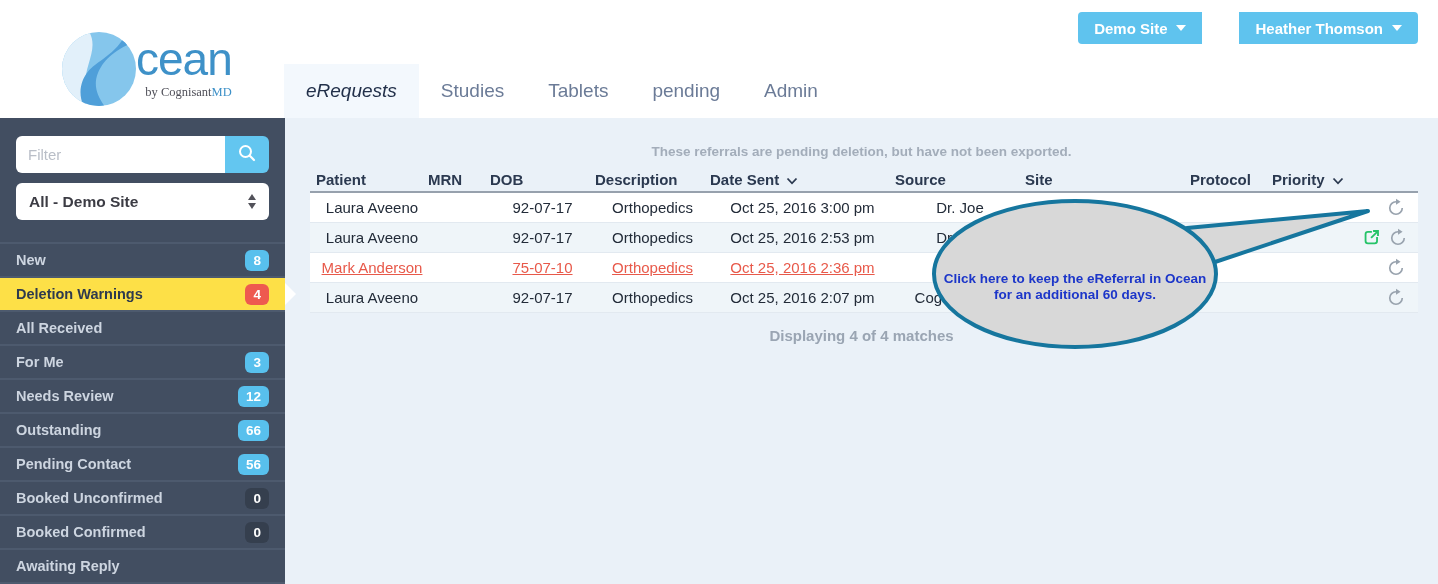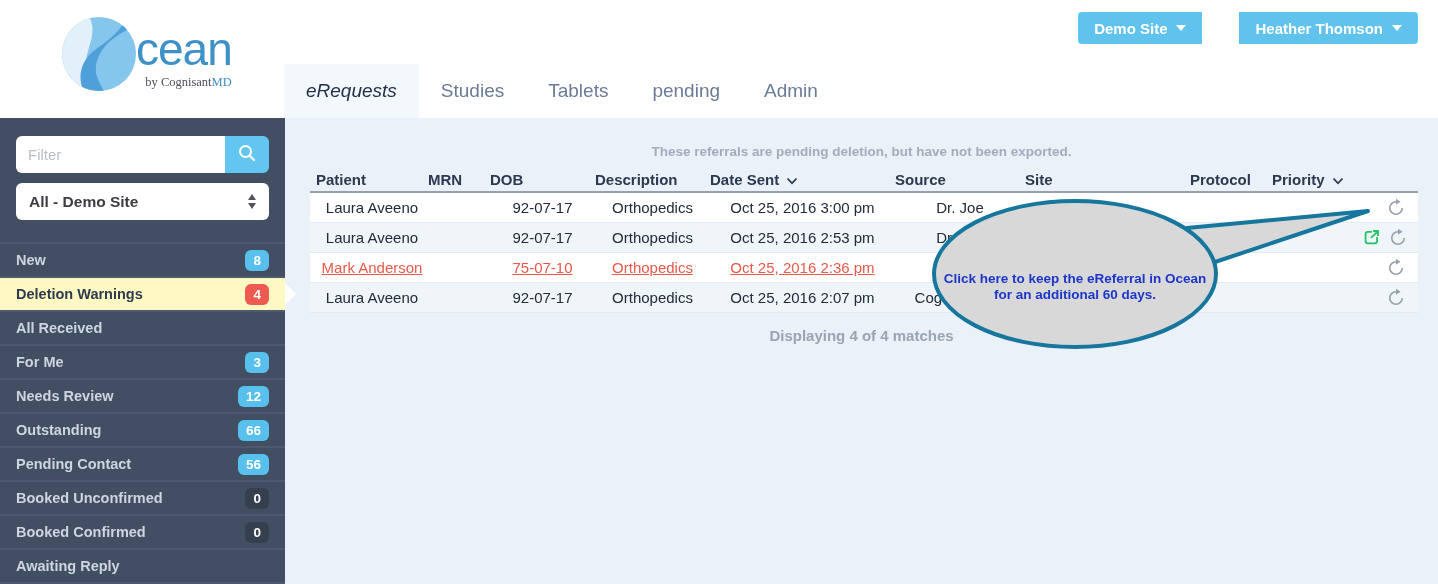--- a/index.html
+++ b/index.html
@@ -6,21 +6,21 @@
   html,body { width:1438px; height:584px; }
   body {
     font-family:"Liberation Sans", sans-serif;
     background:#eaf1f8;
     position:relative;
     overflow:hidden;
   }
 
   
   .topbar { position:absolute; top:0; left:0; width:1438px; height:118px; background:#ffffff; z-index:1; }
-  .logo { position:absolute; left:62px; top:17px; display:flex; align-items:center; }
+  .logo { position:absolute; left:62px; top:32px; display:flex; align-items:flex-start; }
   .logo-text { margin-left:0px; }
   .logo-word { font-size:46px; line-height:54px; color:#3e91c8; letter-spacing:-1px; }
   .logo-byline { font-family:"Liberation Serif", serif; font-size:12.5px; color:#4e4e57; text-align:right; margin-top:-1px; }
   .logo-byline .md { color:#3e91c8; }
 
   .topbar-buttons { position:absolute; top:12px; right:20px; display:flex; z-index:3;gap:36px; }
   .tb-btn { background:#5fc3ee; color:#fff; font-weight:bold; font-size:15px; padding:0 16px; height:32px; display:flex; align-items:center; gap:9px; cursor:pointer; }
   .tb-btn.site { border-radius:4px 0 0 4px; border-right:1px solid #ffffff; }
   .tb-btn.user { border-radius:0 4px 4px 0; }
   .caret-down { width:0; height:0; border-left:5px solid transparent; border-right:5px solid transparent; border-top:6px solid #ffffff; }
@@ -35,21 +35,21 @@
   .filter-input { flex:1; border:none; border-radius:6px 0 0 6px; padding:0 12px; font-size:15px; color:#333; outline:none; min-width:0; font-family:"Liberation Sans",sans-serif; }
   .filter-input::placeholder { color:#b9bec7; }
   .search-btn { width:44px; background:#63c6f0; border:none; border-radius:0 6px 6px 0; display:flex; align-items:center; justify-content:center; cursor:pointer; }
   .site-select { margin:10px 16px 0 16px; height:37px; background:#fff; border-radius:6px; display:flex; align-items:center; padding:0 13px; font-size:15.5px; font-weight:bold; color:#3c3c44; cursor:pointer; }
   .updown { margin-left:auto; display:flex; flex-direction:column; align-items:center; }
   .arr-up { width:0; height:0; border-left:4.5px solid transparent; border-right:4.5px solid transparent; border-bottom:6px solid #52525a; margin-bottom:3px; }
   .arr-dn { width:0; height:0; border-left:4.5px solid transparent; border-right:4.5px solid transparent; border-top:6px solid #52525a; }
 
   .nav { margin-top:22px; border-bottom:2px solid #4d5a6e; }
   .nav-item { position:relative; height:34px; display:flex; align-items:center; padding:0 16px; border-top:2px solid #4d5a6e; color:#cdd5e0; font-size:14.5px; font-weight:bold; cursor:pointer; }
-  .nav-item.selected { background:#fef9c3; color:#2e3a4e; }
+  .nav-item.selected { background:#fde047; color:#2e3a4e; }
   .nav-item.selected::after { content:""; position:absolute; right:-11px; top:50%; margin-top:-11px; width:0; height:0; border-top:11px solid transparent; border-bottom:11px solid transparent; border-left:11px solid #ffffff; }
   .badge { margin-left:auto; min-width:16px; text-align:center; border-radius:6px; padding:3px 8px; font-size:13.5px; font-weight:bold; color:#fff; }
   .badge.blue { background:#58c0ed; }
   .badge.red  { background:#ee5a4f; }
   .badge.dark { background:#353f4e; }
 
   
   .main { position:absolute; left:285px; top:118px; width:1153px; height:466px; }
   .notice { text-align:center; padding-top:26px; font-size:13.5px; font-weight:600; color:#a3adba; }
   .table { margin:8px 20px 0 25px;text-align:center; }

